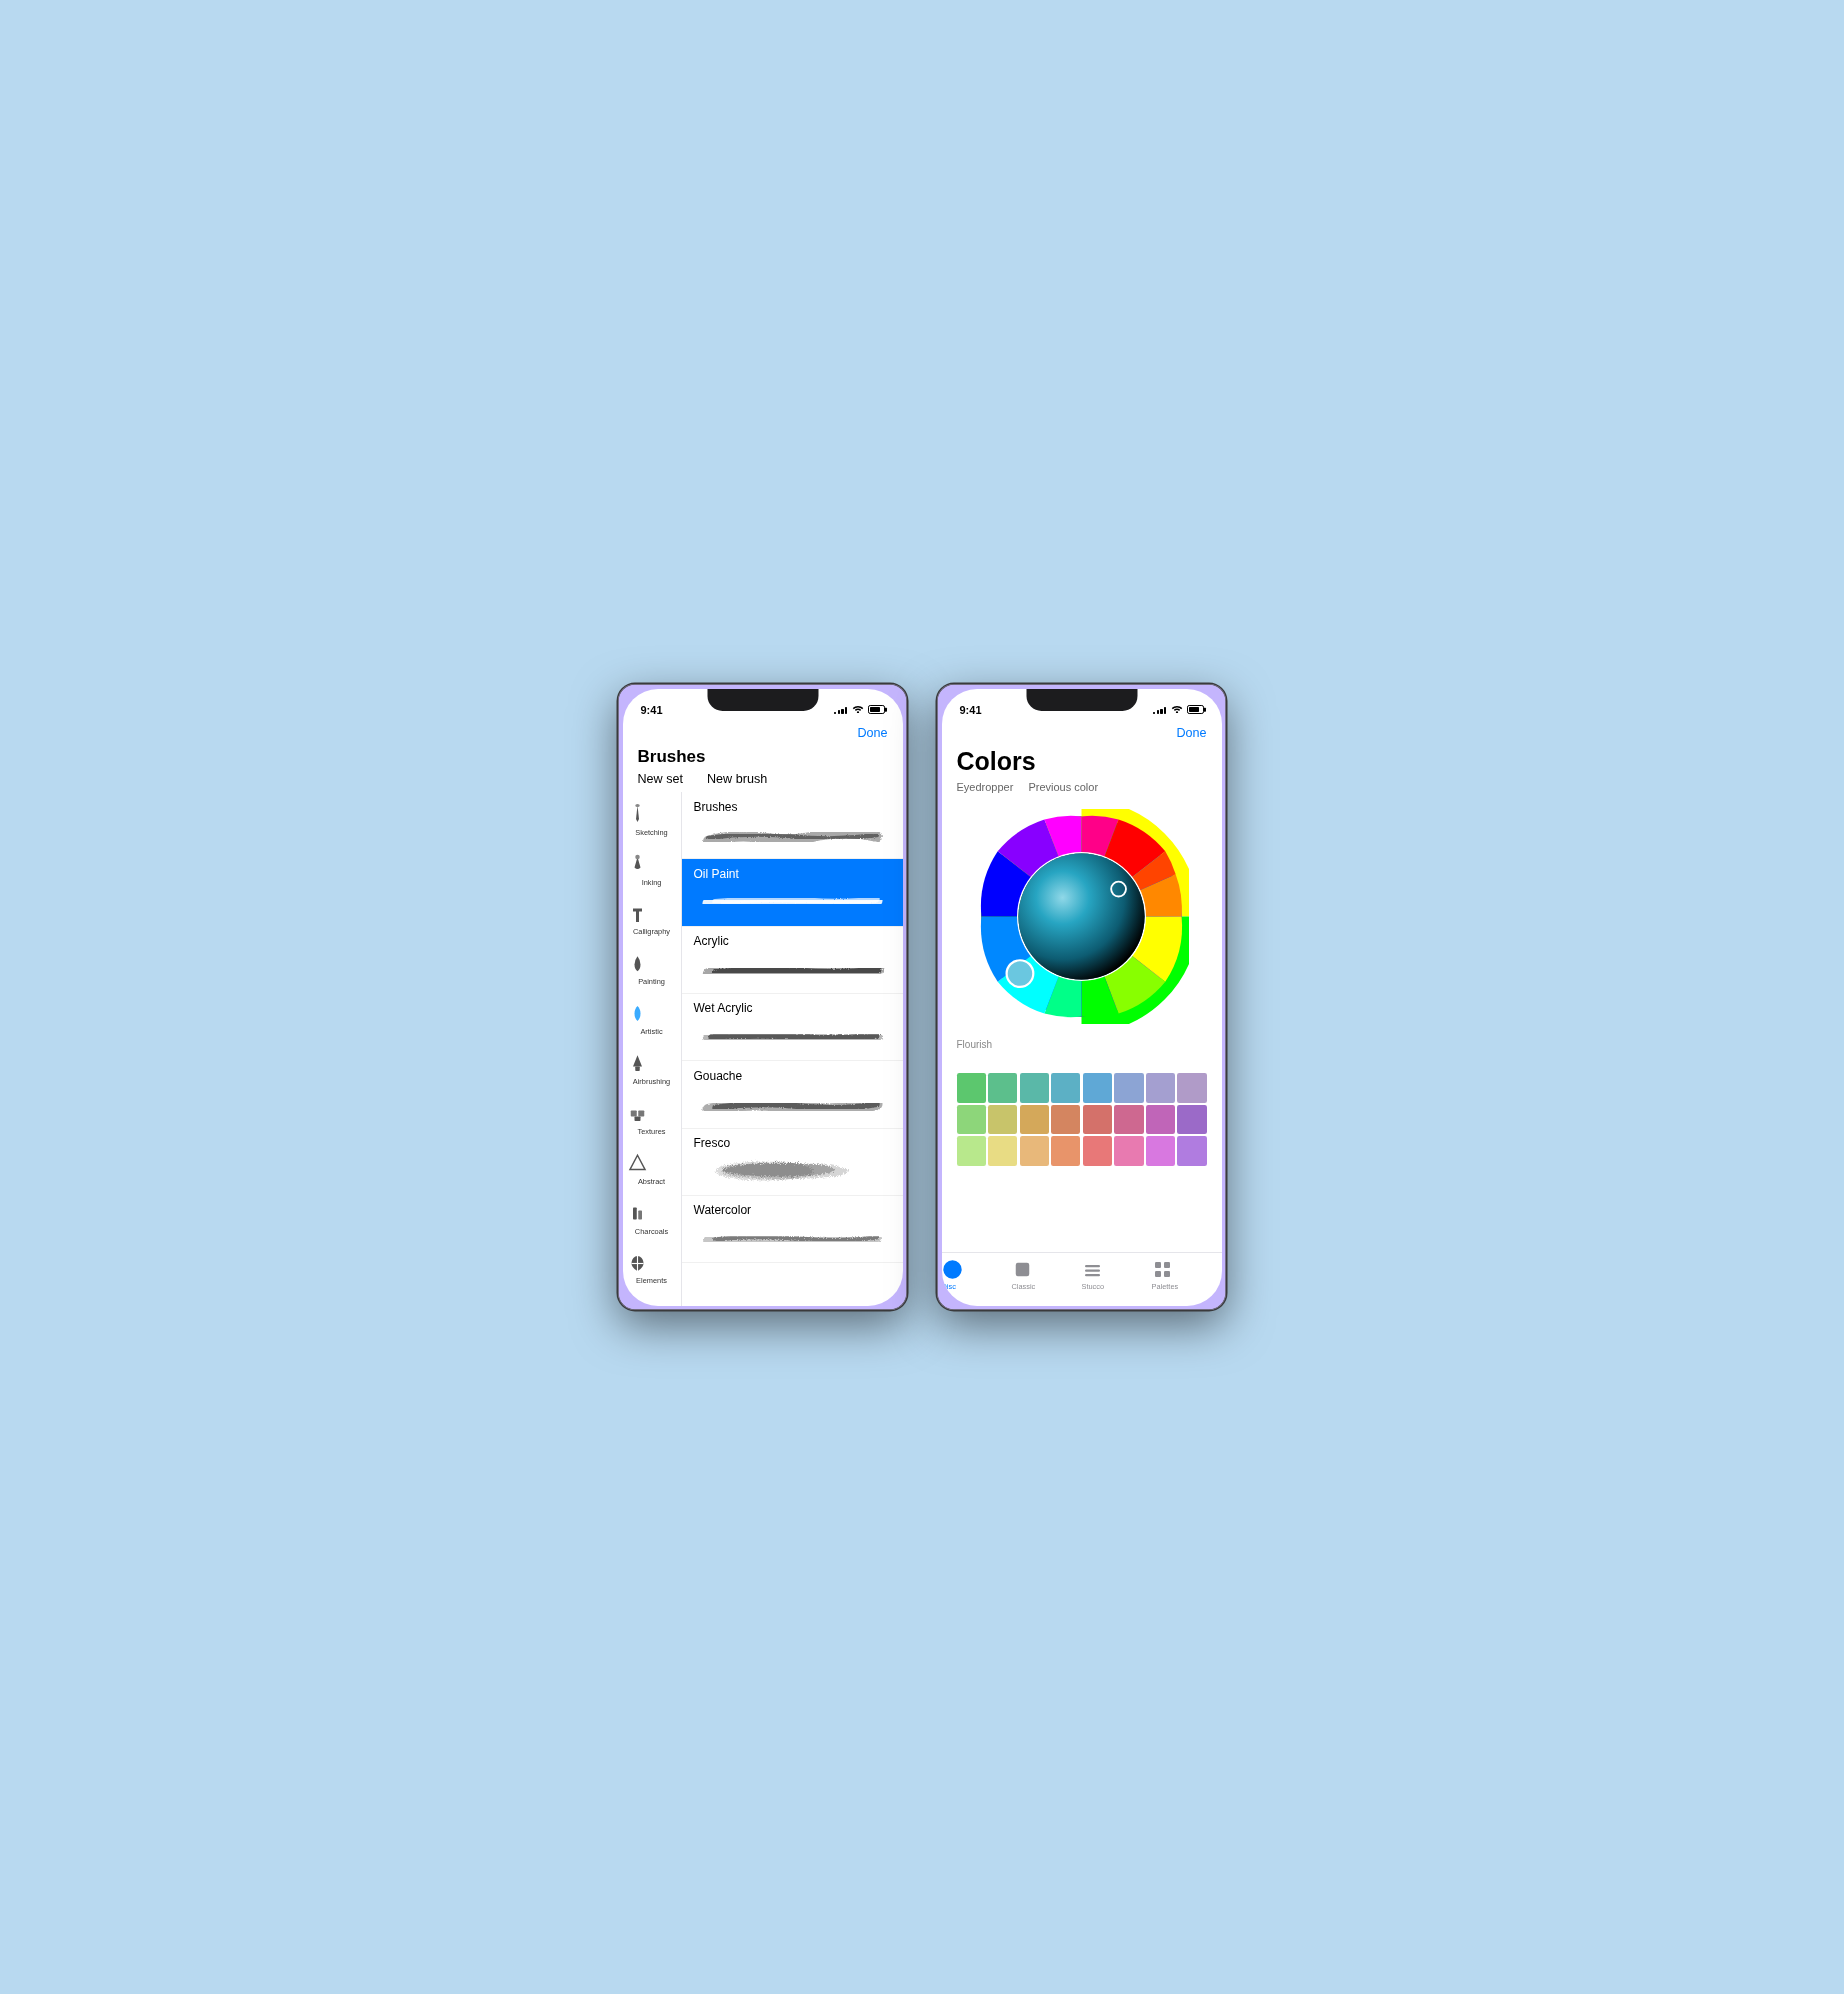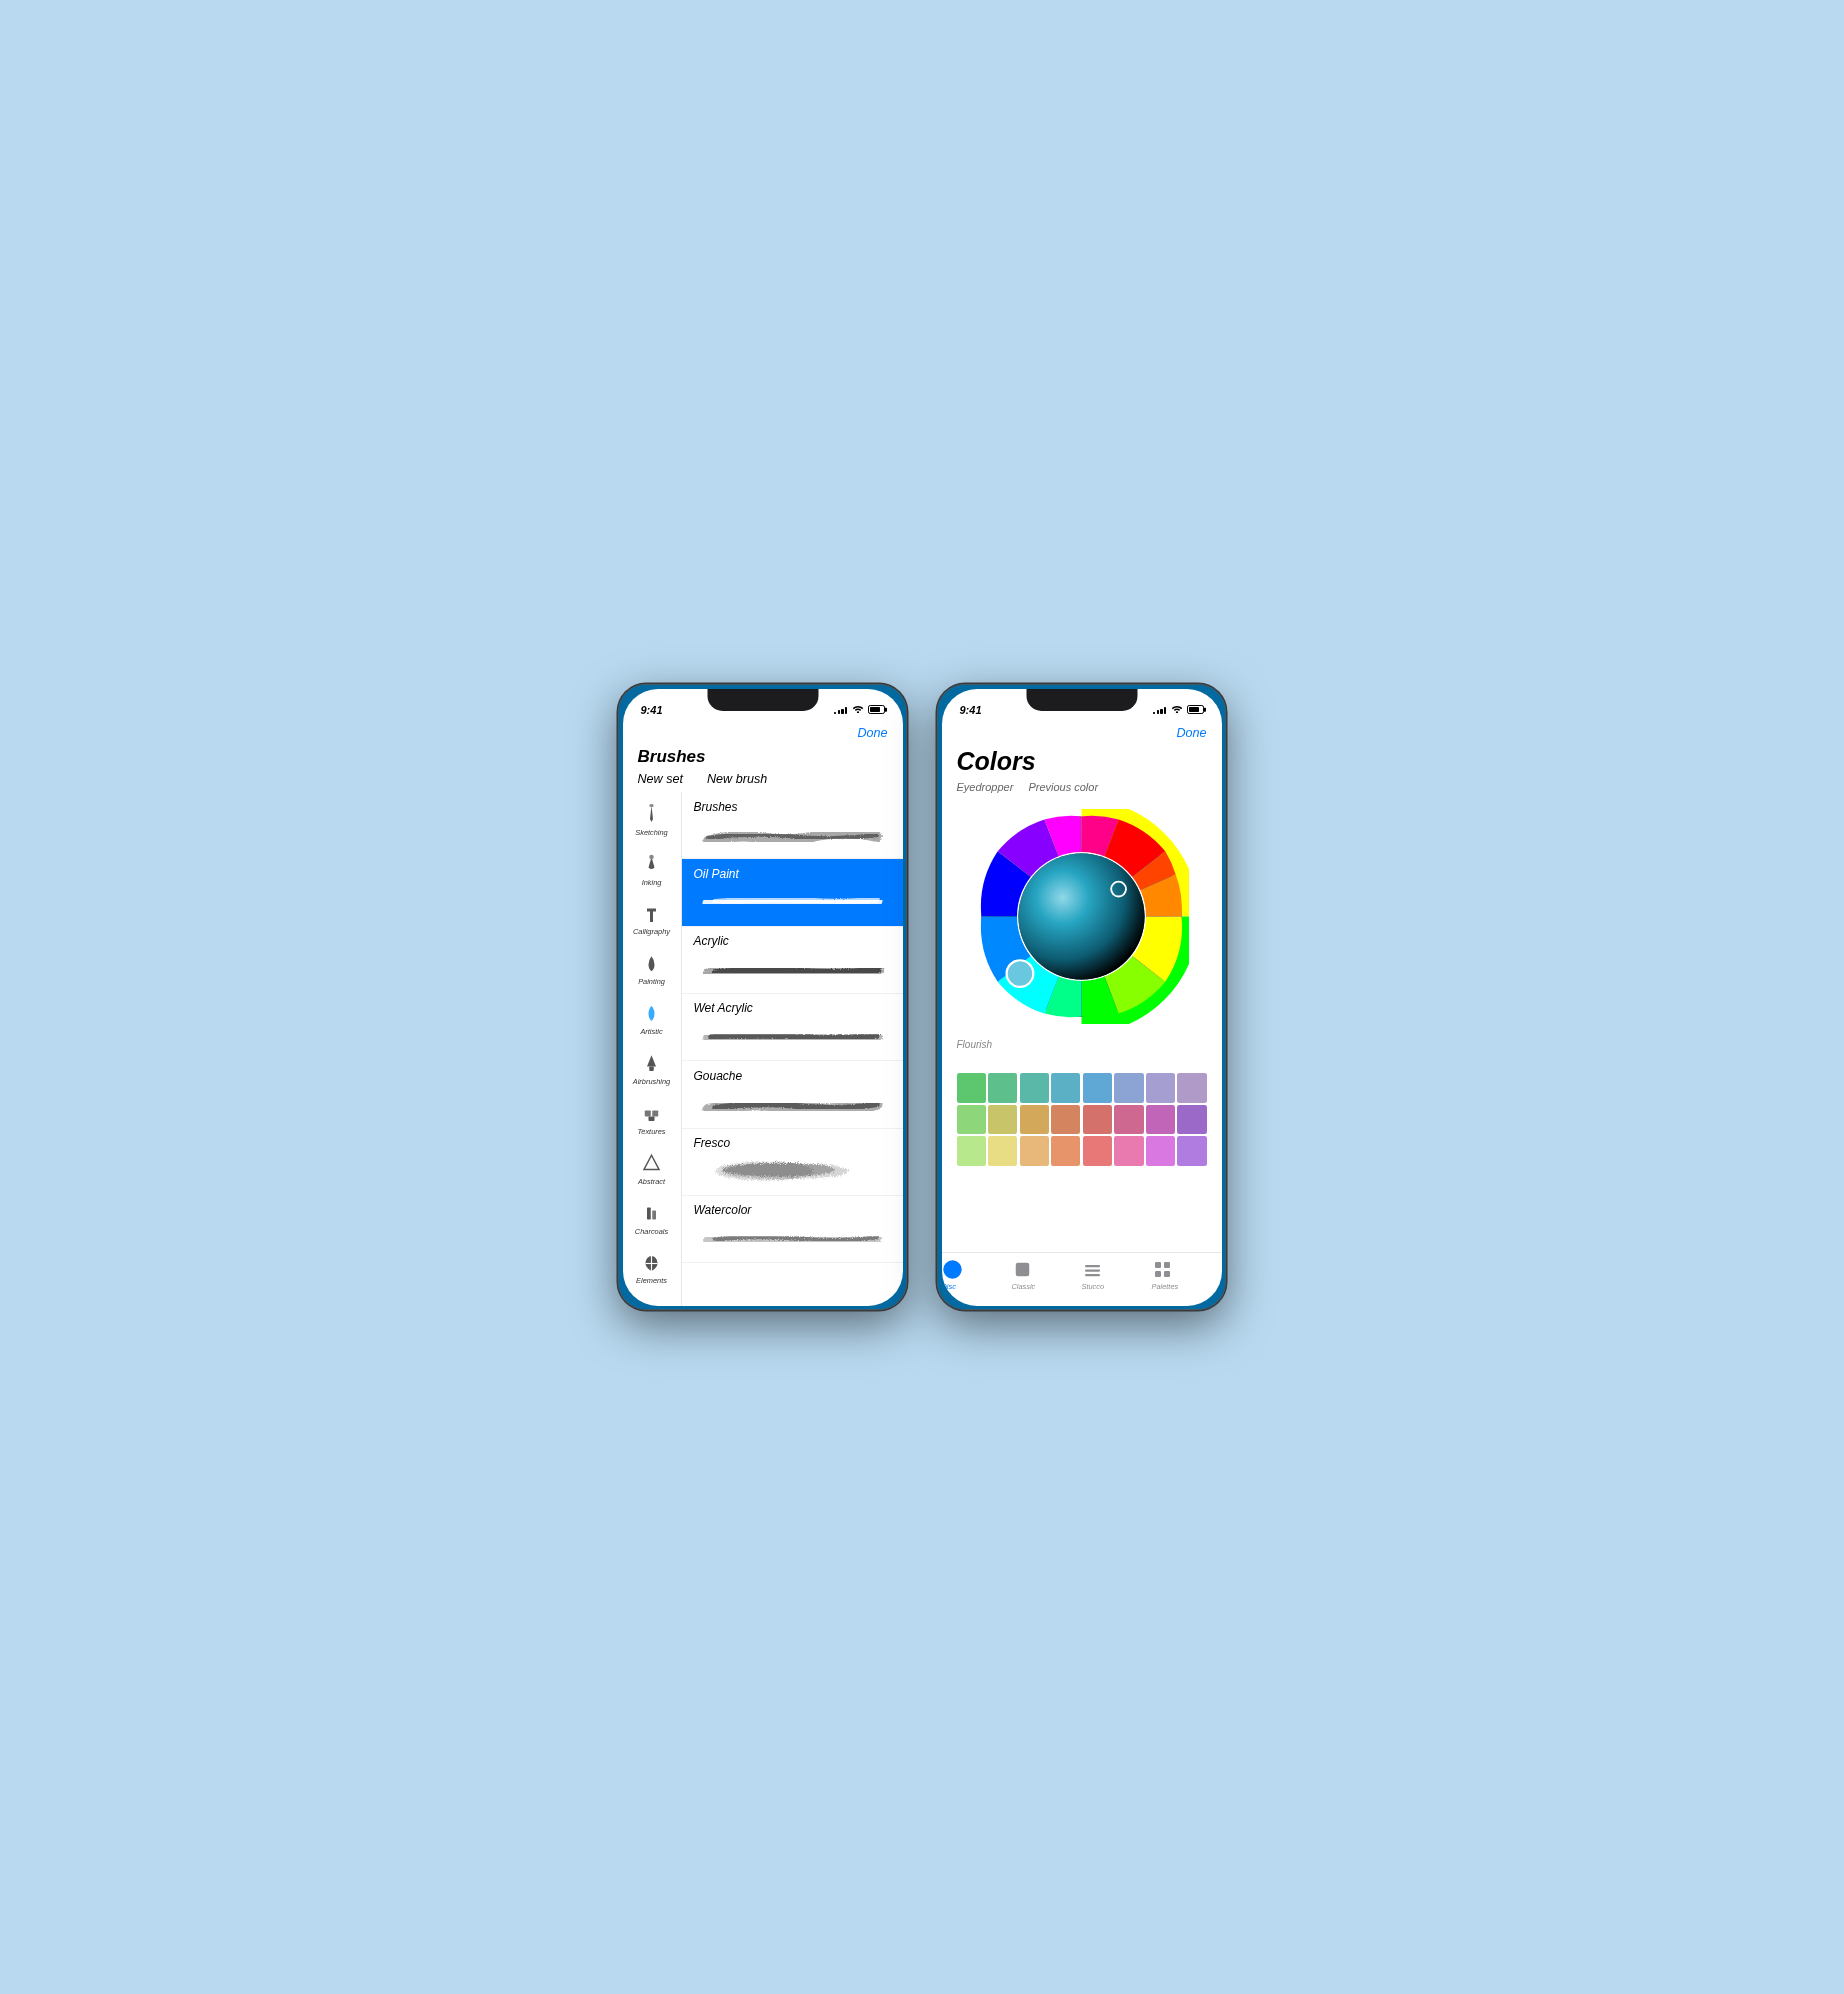--- a/index.html
+++ b/index.html
@@ -15,26 +15,25 @@
     .container {
       display: flex;
       gap: 30px;
       align-items: flex-start;
       justify-content: center;
     }
     
     .phone {
       width: 289px;
       height: 626px;
-      background: #0369a1;
-      border-radius: 28px;
+      background: #c4b5fd;
+      border-radius: 17px;
       position: relative;
       box-shadow: 0 0 0 1.5px #3a3a3c, 0 15px 45px rgba(0,0,0,0.5), inset 0 0 0 0.7px #555;
       overflow: hidden;
-      font-style: italic;
     }
     .phone-screen {
       position: absolute;
       top: 0; left: 0; right: 0; bottom: 0;
       background: #fff;
       border-radius: 35px;
       overflow: hidden;
       margin: 4.5px;
     }
     
@@ -159,21 +158,20 @@
       width: 59px;
       overflow-y: auto;
       border-right: 0.7px solid #e5e5ea;
       padding: 3px 0;
       flex-shrink: 0;
     }
     .brush-sidebar::-webkit-scrollbar { display: none; }
     .sidebar-item {
       display: flex;
       flex-direction: column;
-      align-items: center;
       padding: 7.4px 3px;
       cursor: pointer;
       gap: 2.2px;
     }
     .sidebar-item-icon {
       width: 24px;
       height: 24px;
       display: flex;
       align-items: center;
       justify-content: center;

